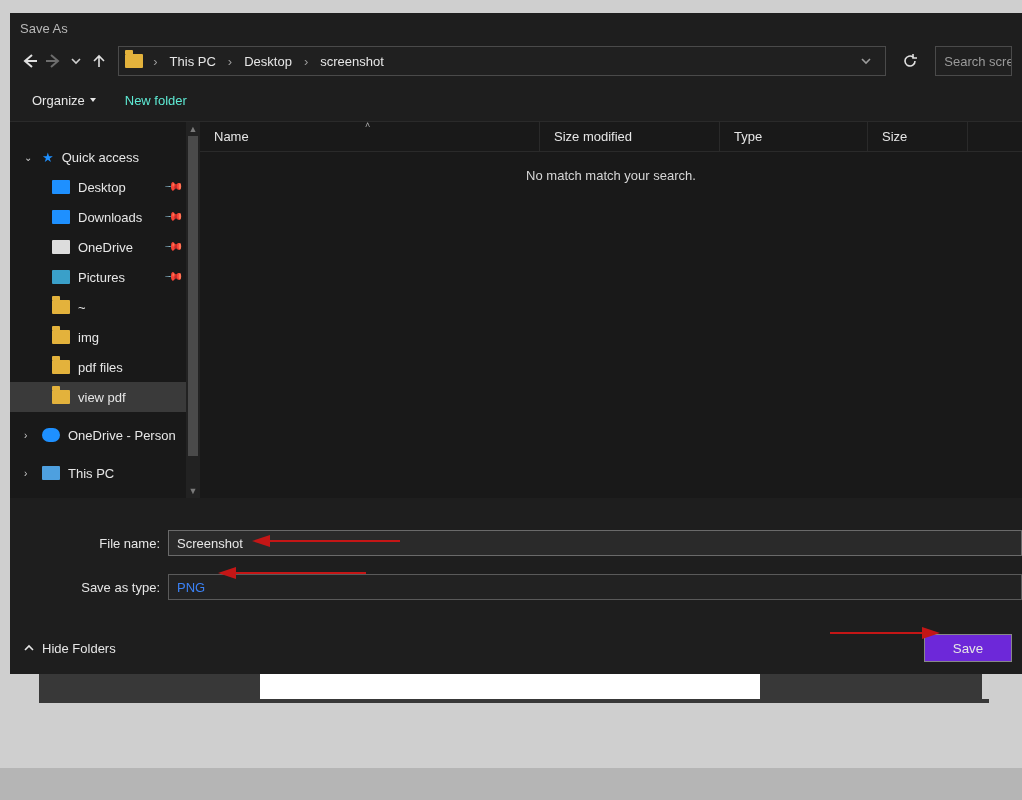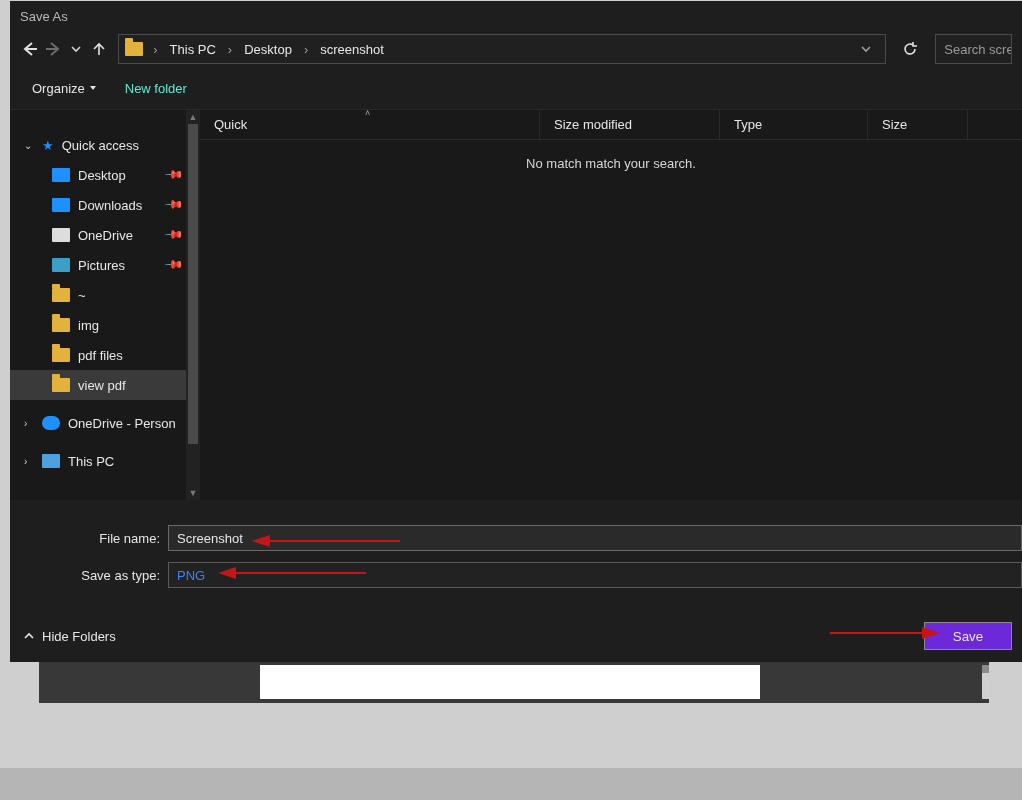--- a/index.html
+++ b/index.html
@@ -7,21 +7,21 @@
 
   
   .bg-app { position: absolute; left: 0; top: 0; width: 1022px; height: 800px; background: #cfcfcf; }
   .bg-dark-bar { position: absolute; left: 39px; top: 661px; width: 950px; height: 42px; background: #383838; }
   .bg-white-doc { position: absolute; left: 260px; top: 665px; width: 500px; height: 34px; background: #ffffff; }
   .bg-scroll-gutter { position:absolute; left:982px; top:665px; width:7px; height:34px; background:#d0d0d0; }
   .bg-scroll-thumb { position:absolute; left:982px; top:665px; width:7px; height:8px; background:#8a8a8a; }
   .bg-bottom-strip { position: absolute; left: 0; top: 768px; width: 1022px; height: 32px; background: #b5b5b5; }
 
   
-  .dialog { position: absolute; left: 10px; top: 1px; width: 1012px; height: 661px; background: #1e1e1e; display: flex; flex-direction: column; }
+  .dialog { position: absolute; left: 10px; top: 13px; width: 1012px; height: 661px; background: #1e1e1e; display: flex; flex-direction: column; }
   .title-bar { height: 30px; display: flex; align-items: center; padding: 0 10px; color: #b8b8b8; font-size: 13px; }
 
   .nav-row { height: 36px; display: flex; align-items: center; padding: 0 10px 0 10px; gap: 4px; }
   .nav-btn { width: 24px; height: 24px; display: inline-flex; align-items: center; justify-content: center; color: #cfcfcf; }
   .nav-btn.dim { color: #6d6d6d; }
 
   .breadcrumb { flex: 0 0 auto; margin-left: 6px; width: 768px; height: 30px; border: 1px solid #4a4a4a; background: #202020; display: flex; align-items: center; padding: 0 6px; gap: 4px; }
   .crumb-sep { color: #9c9c9c; padding: 0 6px; }
   .crumb { color: #e6e6e6; padding: 0 2px; }
   .crumb-spacer { flex: 1; }
@@ -49,21 +49,21 @@
   .tree-chev { color:#cfcfcf; font-size:10px; width:10px; display:inline-block;}
 
   .content { flex:1; display:flex; flex-direction:column; background:#191919;}
   .col-headers { height:30px; display:flex; align-items:center; border-bottom:1px solid #2a2a2a; color:#e6e6e6; position:relative;}
   .col { padding:0 14px; height:100%; display:flex; align-items:center; border-right:1px solid #2a2a2a;}
   .col.name{ width:340px;} .col.date{ width:180px;} .col.type{ width:148px;text-align:center;} .col.size{ width:100px; border-right:1px solid #2a2a2a;}
   .sort-ind { position:absolute; left:165px; top:-2px; color:#aaa; font-size:9px;}
   .empty-msg { text-align:center; color:#d6d6d6; margin-top:16px; }
 
   .bottom-pane { background:#1e1e1e; padding:16px 0 0 0; }
-  .form-row { display:flex; align-items:center; height:30px; margin:7px 0;}
+  .form-row { display:flex; align-items:center; height:30px; margin:14px 0;}
   .form-label { width:158px; text-align:right; padding-right:8px; color:#e6e6e6;}
   .form-input { flex:1; height:26px; margin-right:0; border:1px solid #6a6a6a; background:#2a2a2a; color:#e6e6e6; padding:0 8px; font-size:13px; outline:none;}
   .form-select { flex:1; height:26px; border:1px solid #5a5a5a; background:#222; color:#3b82f6; padding:0 8px; display:flex; align-items:center;}
   .actions-row { display:flex; align-items:center; justify-content:space-between; height:52px; padding:0 10px 0 14px; margin-top:20px;}
   .hide-folders { display:inline-flex; align-items:center; gap:8px; color:#e6e6e6;}
   .save-btn { min-width:88px; height:28px; border:1px solid #888; background:#6d28d9; color:#e6e6e6; padding:0 20px;}
 
   
   .arrow-annot { position:absolute; pointer-events:none; }
   .arrow-line { stroke:#c41616; stroke-width:2; fill:none; }
@@ -225,21 +225,21 @@
         <span class="arrow-up">▲</span>
         <div class="thumb"></div>
         <span class="arrow-down">▼</span>
       </div>
     </div>
 
     <div class="content">
       <div class="col-headers">
         <span class="sort-ind">˄</span>
         <div class="col name">
-            <span>Quick</span>
+            <span>Name</span>
           </div>
         <div class="col date">
             <span>Size modified</span>
           </div>
         <div class="col type">
             <span>Type</span>
           </div>
         <div class="col size">
             <span>Size</span>
           </div>

